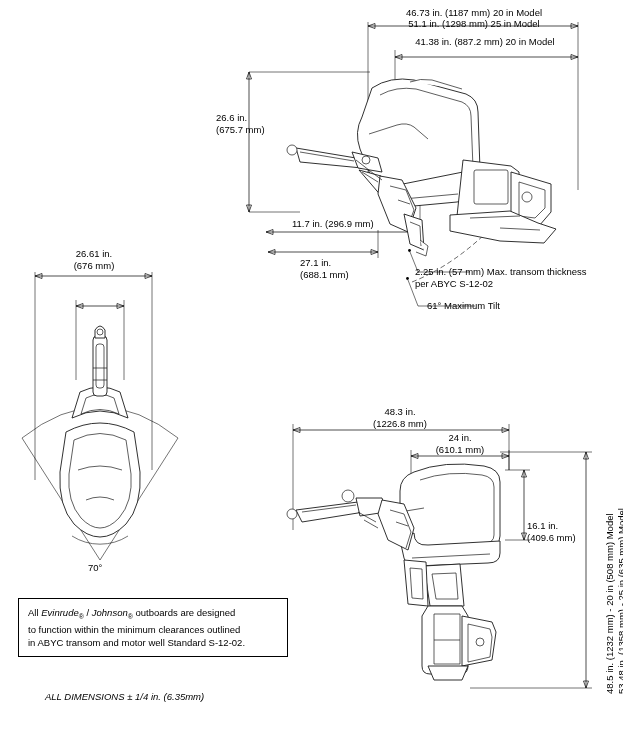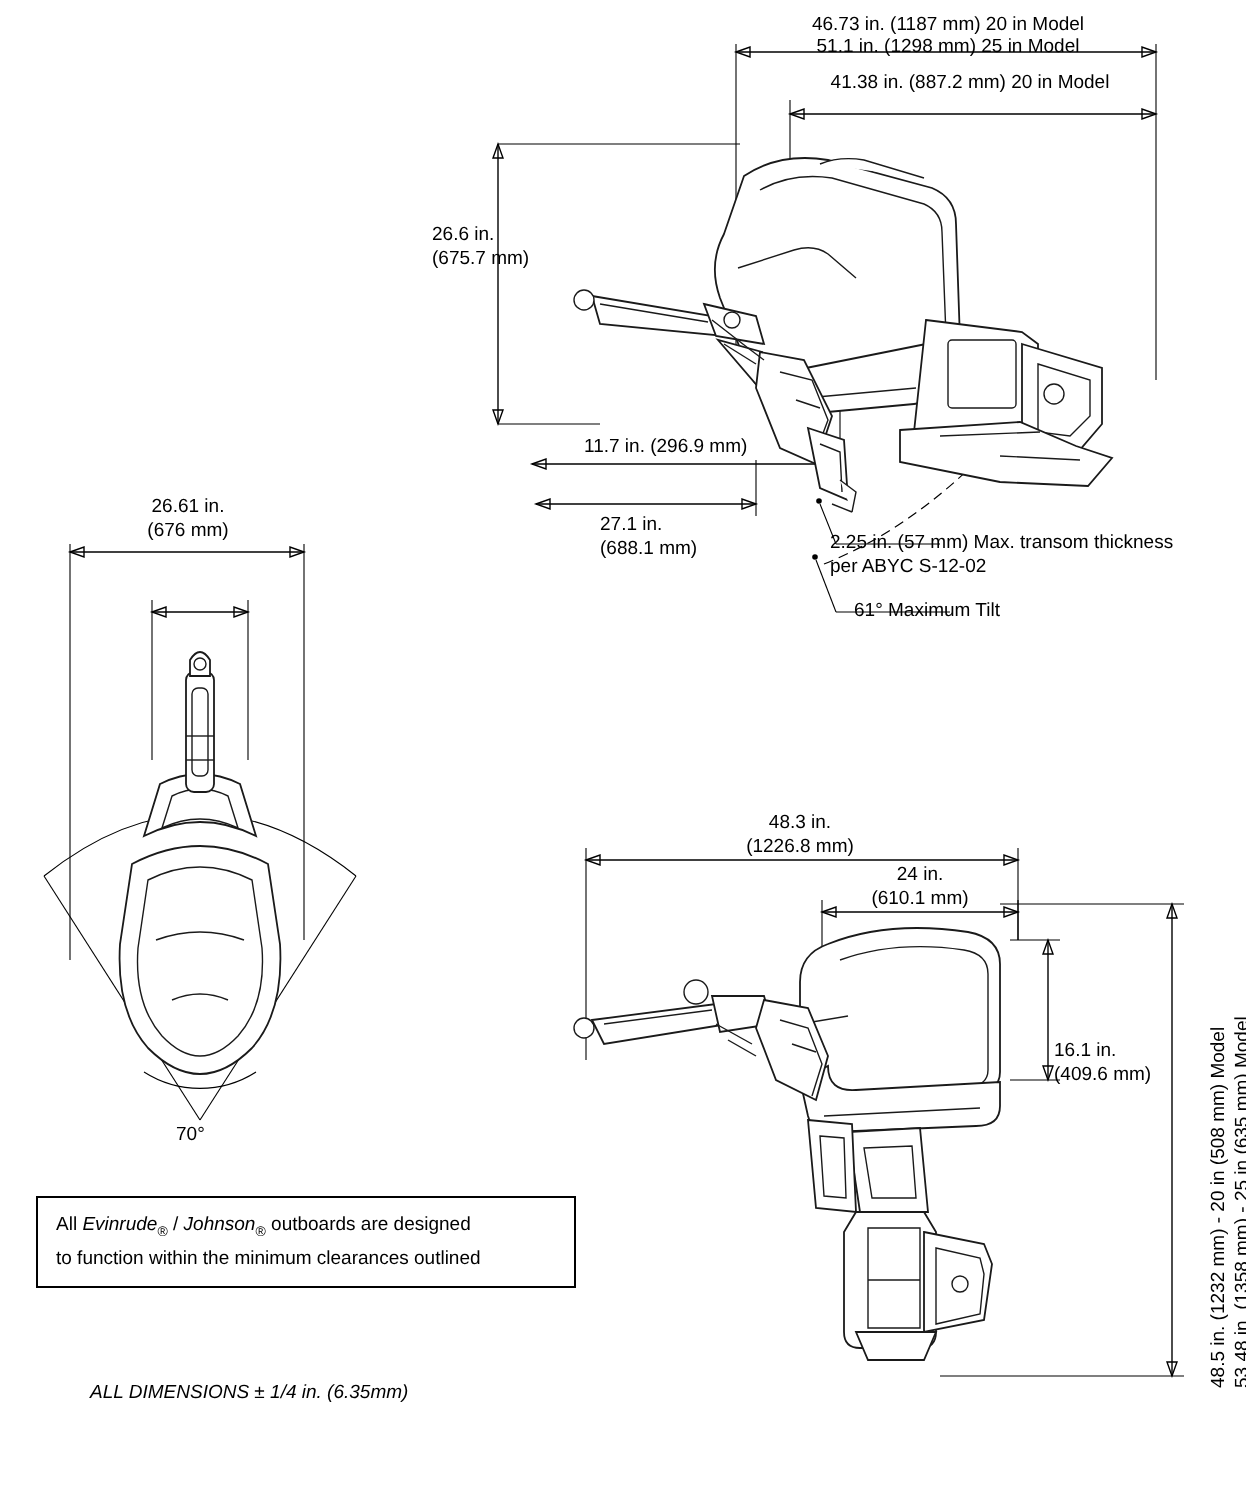--- a/index.html
+++ b/index.html
@@ -276,20 +276,21 @@
 (409.6 mm)</div>
 
   <div class="vert" style="left:604px; top:694px;">48.5 in. (1232 mm) - 20 in (508 mm) Model</div>
   <div class="vert" style="left:616px; top:694px;">53.48 in. (1358 mm) - 25 in (635 mm) Model</div>
 
   <div class="note-box" style="left:18px; top:598px; width:270px;">
     <div>
       <span>All </span><i>Evinrude</i><span style="font-size:7px; vertical-align:sub;">®</span><span> / </span><i>Johnson</i><span style="font-size:7px; vertical-align:sub;">®</span><span> outboards are designed</span>
     </div>
     <div>to function within the minimum clearances outlined</div>
+    <div>in ABYC transom and motor well Standard S-12-02.</div>
   </div>
 
   <div class="foot" style="left:10px; top:666px; width:360px;">
     <div><em>ALL DIMENSIONS ± 1/4 in. (6.35mm)</em></div>
     
     
     
     
   </div>
 

